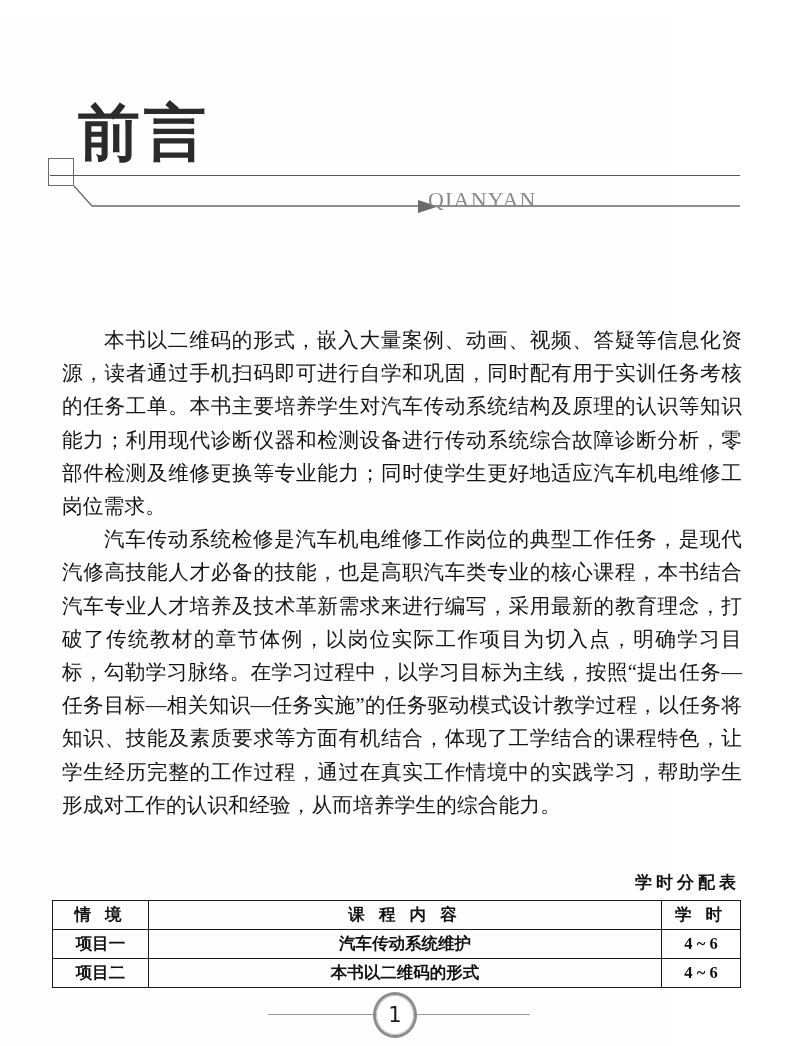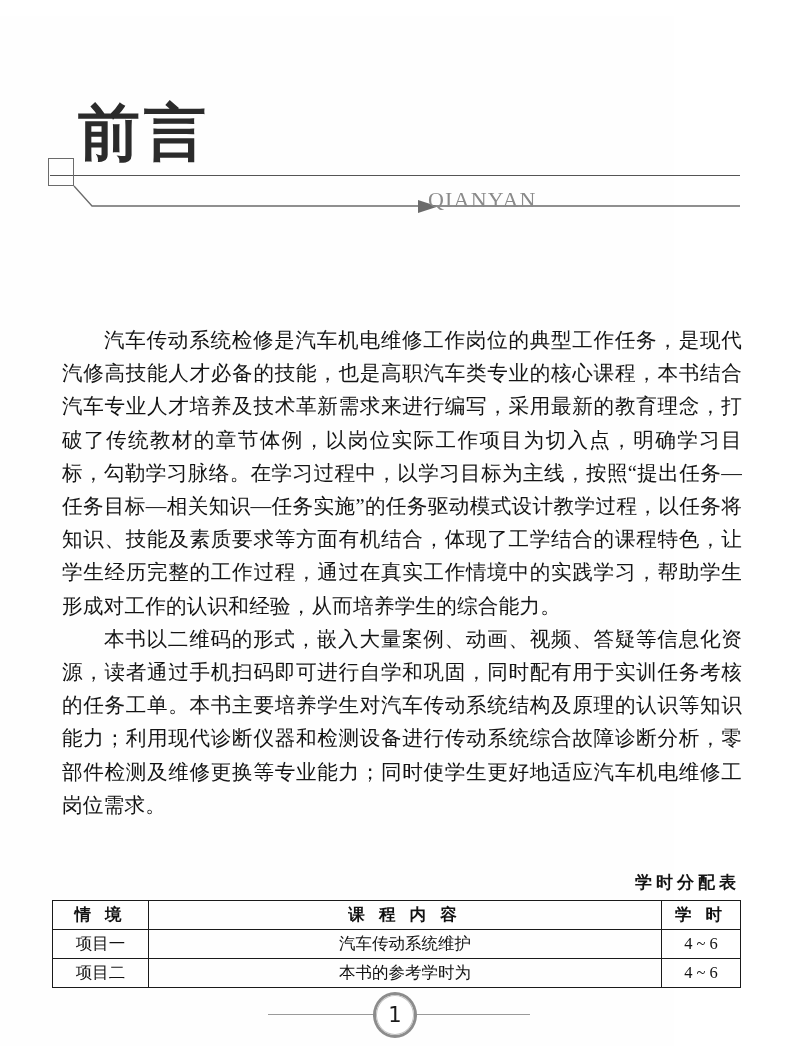--- a/index.html
+++ b/index.html
@@ -126,21 +126,21 @@
   }
   table.hours td, table.hours th {
     border: 1.1px solid #1a1a1a;
     height: 28px;
     text-align: center;
     vertical-align: middle;
     font-family: "Liberation Serif", "DejaVu Serif", serif;
     font-size: 16.5px;
     color: #111111;
     padding: 0 2px;
-    font-weight: 400;
+    font-weight: 700;
   }
   table.hours th {
     letter-spacing: 5px;
     font-weight: 700;
   }
   table.hours th.c-content { letter-spacing: 5px; }
   col.c1 { width: 96px; }
   col.c2 { width: 513px; }
   col.c3 { width: 79px; }
 
@@ -213,22 +213,22 @@
 
     <svg class="header-deco-svg" viewBox="0 0 720 70" preserveAspectRatio="none" xmlns="http://www.w3.org/2000/svg">
       <path d="M 34 34 L 52 54 L 700 54" fill="none" stroke="#6b6b6b" stroke-width="1.3"></path>
       <polygon points="378,48 398,54.5 378,61" fill="#6b6b6b"></polygon>
     </svg>
 
     <div class="header-sub">QIANYAN</div>
   </div>
 
   <div class="content">
+    <p class="para">本书以二维码的形式，嵌入大量案例、动画、视频、答疑等信息化资源，读者通过手机扫码即可进行自学和巩固，同时配有用于实训任务考核的任务工单。本书主要培养学生对汽车传动系统结构及原理的认识等知识能力；利用现代诊断仪器和检测设备进行传动系统综合故障诊断分析，零部件检测及维修更换等专业能力；同时使学生更好地适应汽车机电维修工岗位需求。</p>
     <p class="para">汽车传动系统检修是汽车机电维修工作岗位的典型工作任务，是现代汽修高技能人才必备的技能，也是高职汽车类专业的核心课程，本书结合汽车专业人才培养及技术革新需求来进行编写，采用最新的教育理念，打破了传统教材的章节体例，以岗位实际工作项目为切入点，明确学习目标，勾勒学习脉络。在学习过程中，以学习目标为主线，按照“提出任务—任务目标—相关知识—任务实施”的任务驱动模式设计教学过程，以任务将知识、技能及素质要求等方面有机结合，体现了工学结合的课程特色，让学生经历完整的工作过程，通过在真实工作情境中的实践学习，帮助学生形成对工作的认识和经验，从而培养学生的综合能力。</p>
-    <p class="para">本书以二维码的形式，嵌入大量案例、动画、视频、答疑等信息化资源，读者通过手机扫码即可进行自学和巩固，同时配有用于实训任务考核的任务工单。本书主要培养学生对汽车传动系统结构及原理的认识等知识能力；利用现代诊断仪器和检测设备进行传动系统综合故障诊断分析，零部件检测及维修更换等专业能力；同时使学生更好地适应汽车机电维修工岗位需求。</p>
   </div>
 
   <div class="table-wrap">
     <div class="table-caption">学时分配表</div>
     <table class="hours">
       <colgroup>
         <col class="c1">
           <col class="c2">
           <col class="c3">
       </colgroup>
@@ -240,21 +240,21 @@
         </tr>
       </thead>
       <tbody>
         <tr>
           <td>项目一</td>
           <td>汽车传动系统维护</td>
           <td>4 ~ 6</td>
         </tr>
         <tr>
           <td>项目二</td>
-          <td>本书的参考学时为</td>
+          <td>本书以二维码的形式</td>
           <td>4 ~ 6</td>
         </tr>
       </tbody>
     </table>
   </div>
 
   <div class="footer">
     <div class="footer-line"></div>
     <div class="pagenum-wrap">
       <div class="pagenum-ring"></div>

